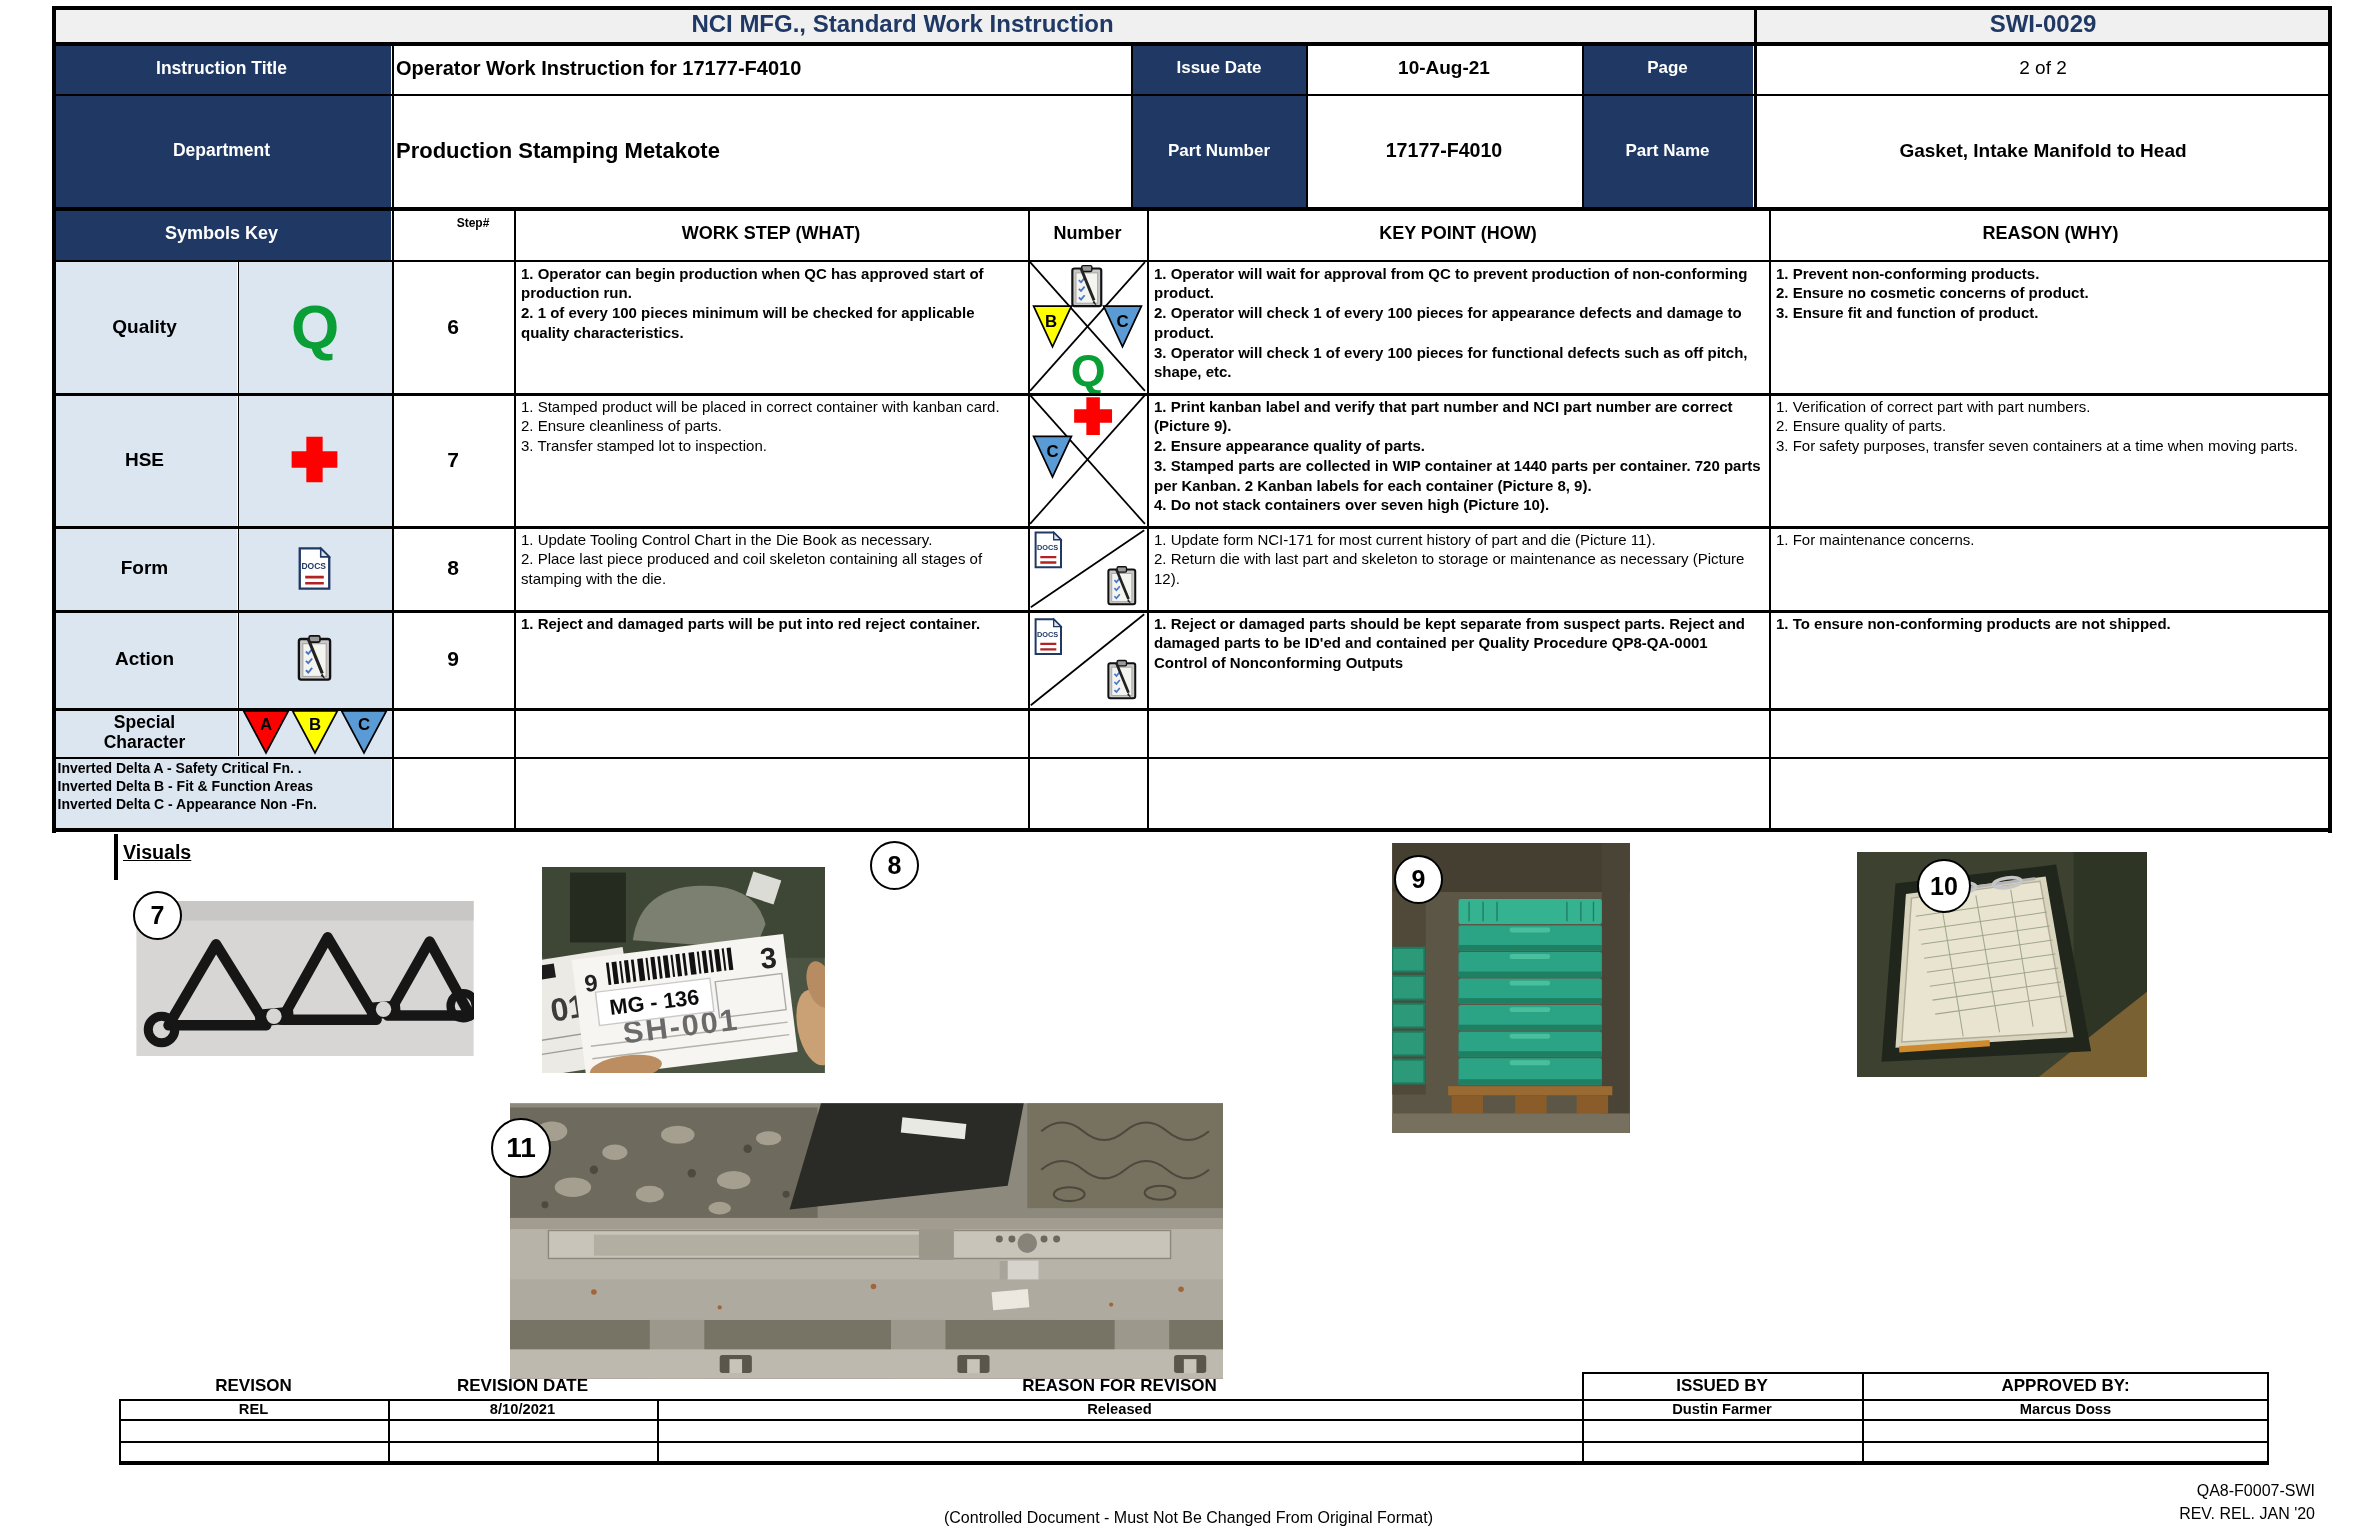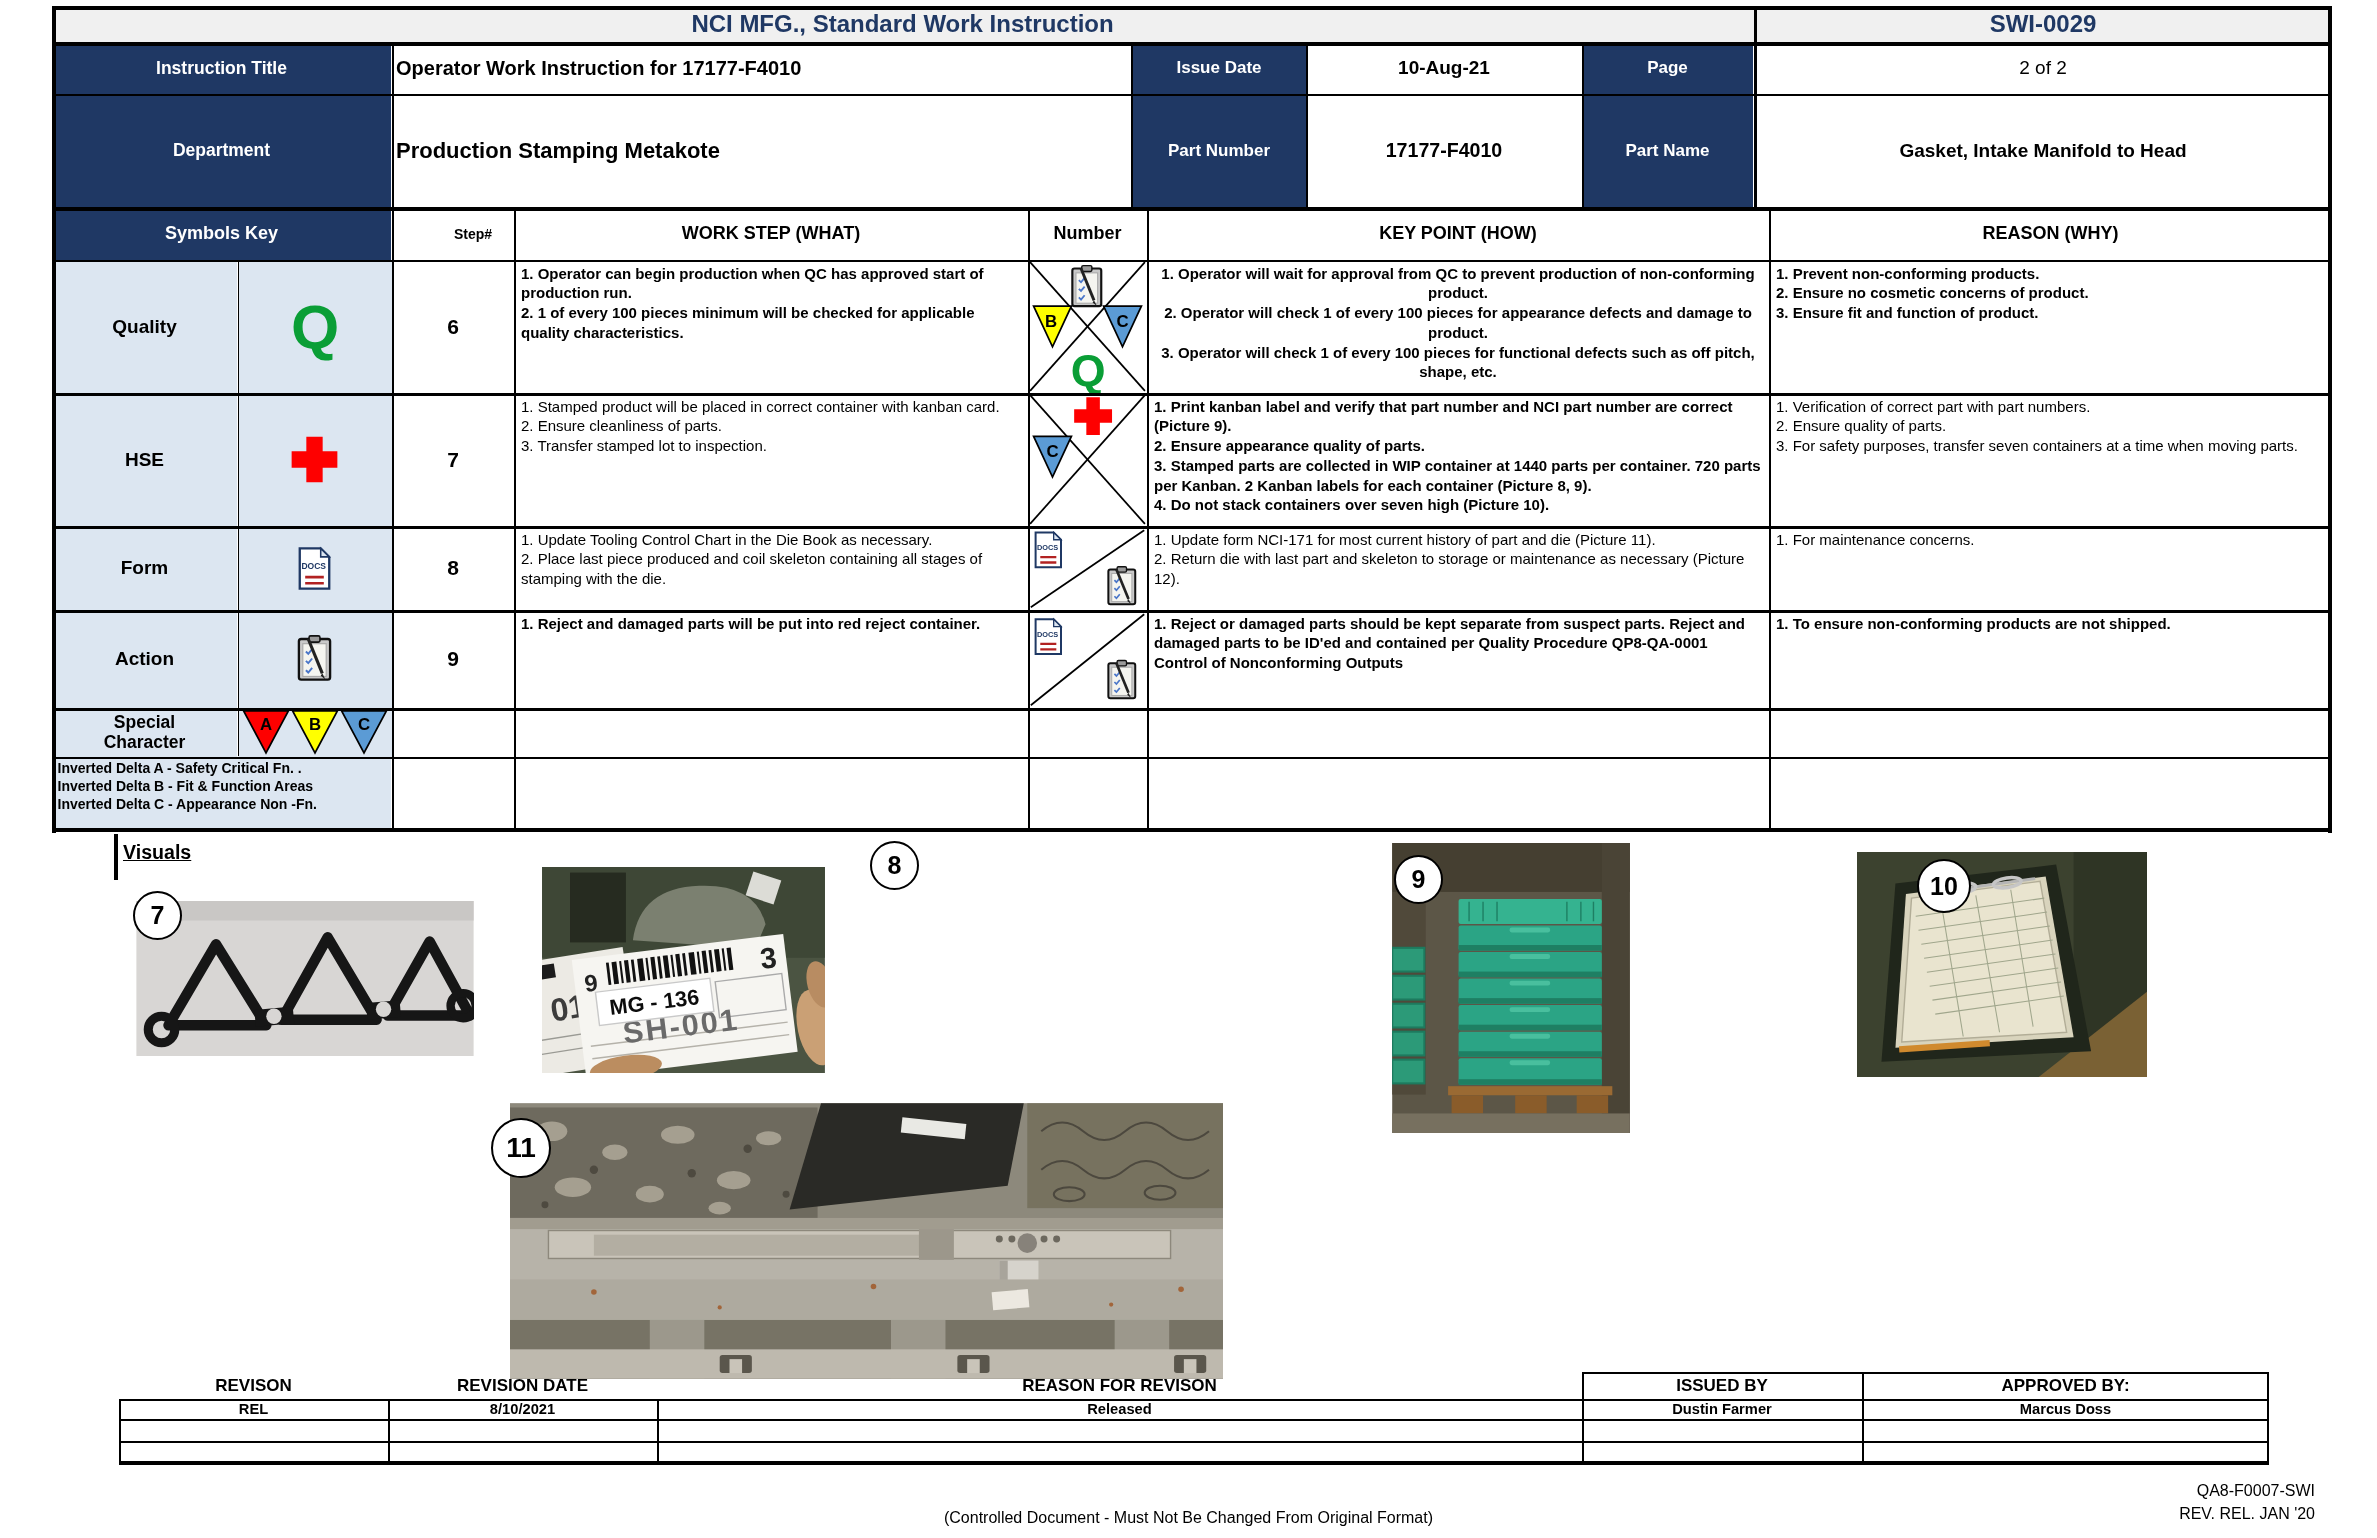--- a/index.html
+++ b/index.html
@@ -64,42 +64,42 @@
   <div class="abs cen" style="left:1754px;top:42px;width:578px;height:52px;font-size:19px;">2 of 2</div>
 
   <div class="abs navy" style="left:52px;top:94px;width:339px;height:113px;font-size:17.5px;">Department</div>
   <div class="abs lft" style="left:392px;top:94px;width:739px;height:113px;font-weight:bold;font-size:22px;">Production Stamping Metakote</div>
   <div class="abs navy" style="left:1131px;top:94px;width:176px;height:113px;font-size:17px;">Part Number</div>
   <div class="abs cen" style="left:1306px;top:94px;width:276px;height:113px;font-weight:bold;font-size:19.6px;">17177-F4010</div>
   <div class="abs navy" style="left:1582px;top:94px;width:171px;height:113px;font-size:17px;">Part Name</div>
   <div class="abs cen" style="left:1754px;top:94px;width:578px;height:113px;font-weight:bold;font-size:19px;">Gasket, Intake Manifold to Head</div>
 
   <div class="abs navy" style="left:52px;top:207px;width:339px;height:53px;font-size:18px;">Symbols Key</div>
-  <div class="abs cen b" style="left:392px;top:207px;width:122px;height:53px;font-size:14px;padding-left:40px;">Step#</div>
+  <div class="abs cen b" style="left:392px;top:196px;width:122px;height:53px;font-size:12px;padding-left:40px;">Step#</div>
   <div class="abs cen b" style="left:514px;top:207px;width:514px;height:53px;font-size:18px;">WORK STEP (WHAT)</div>
   <div class="abs cen b" style="left:1028px;top:207px;width:119px;height:53px;font-size:18px;">Number</div>
   <div class="abs cen b" style="left:1147px;top:207px;width:622px;height:53px;font-size:18px;">KEY POINT (HOW)</div>
   <div class="abs cen b" style="left:1769px;top:207px;width:563px;height:53px;font-size:18px;">REASON (WHY)</div>
 
   <div class="abs lb cen b" style="left:52px;top:260px;width:185px;height:133px;font-size:19px;">Quality</div>
   <div class="abs lb cen" style="left:238px;top:260px;width:154px;height:133px;font-size:62px;font-weight:bold;color:#0a9e36;">Q</div>
   <div class="abs cen b" style="left:392px;top:260px;width:122px;height:133px;font-size:21px;">6</div>
   <div class="abs body b" style="left:514px;top:260px;width:514px;height:133px;">1. Operator can begin production when QC has approved start of production run.
 2. 1 of every 100 pieces minimum will be checked for applicable quality characteristics.</div>
   <svg class="abs" style="left:1028px;top:260px;" width="119" height="133" viewBox="0 0 170 190">
     <line x1="3" y1="3" x2="167" y2="187" stroke="#000" stroke-width="2.5"></line>
     <line x1="167" y1="3" x2="3" y2="187" stroke="#000" stroke-width="2.5"></line>
     <use href="#ic-clip" x="58" y="6" width="52" height="64"></use>
     <polygon points="8,66 62,66 35,124" fill="#ffff00" stroke="#000" stroke-width="2.5"></polygon>
     <text x="33" y="95" font-size="24" font-weight="bold" text-anchor="middle">B</text>
     <polygon points="108,66 162,66 135,124" fill="#5b9bd5" stroke="#000" stroke-width="2.5"></polygon>
     <text x="135" y="95" font-size="24" font-weight="bold" text-anchor="middle">C</text>
     <text x="86" y="180" font-size="64" font-weight="bold" fill="#0a9e36" text-anchor="middle">Q</text>
   </svg>
-  <div class="abs body b" style="left:1147px;top:260px;width:622px;height:133px;text-align:center;">1. Operator will wait for approval from QC to prevent production of non-conforming product.
+  <div class="abs body b" style="left:1147px;top:260px;width:622px;height:133px;">1. Operator will wait for approval from QC to prevent production of non-conforming product.
 2. Operator will check 1 of every 100 pieces for appearance defects and damage to product.
 3. Operator will check 1 of every 100 pieces for functional defects such as off pitch, shape, etc.</div>
   <div class="abs body b" style="left:1769px;top:260px;width:563px;height:133px;">1. Prevent non-conforming products.
 2. Ensure no cosmetic concerns of product.
 3. Ensure fit and function of product.</div>
 
   <div class="abs lb cen b" style="left:52px;top:393px;width:185px;height:133px;font-size:19px;">HSE</div>
   <div class="abs lb" style="left:238px;top:393px;width:154px;height:133px;"></div>
   <svg class="abs" style="left:290px;top:435px;" width="49" height="49" viewBox="0 0 60 60">
       <use href="#ic-cross"></use>

